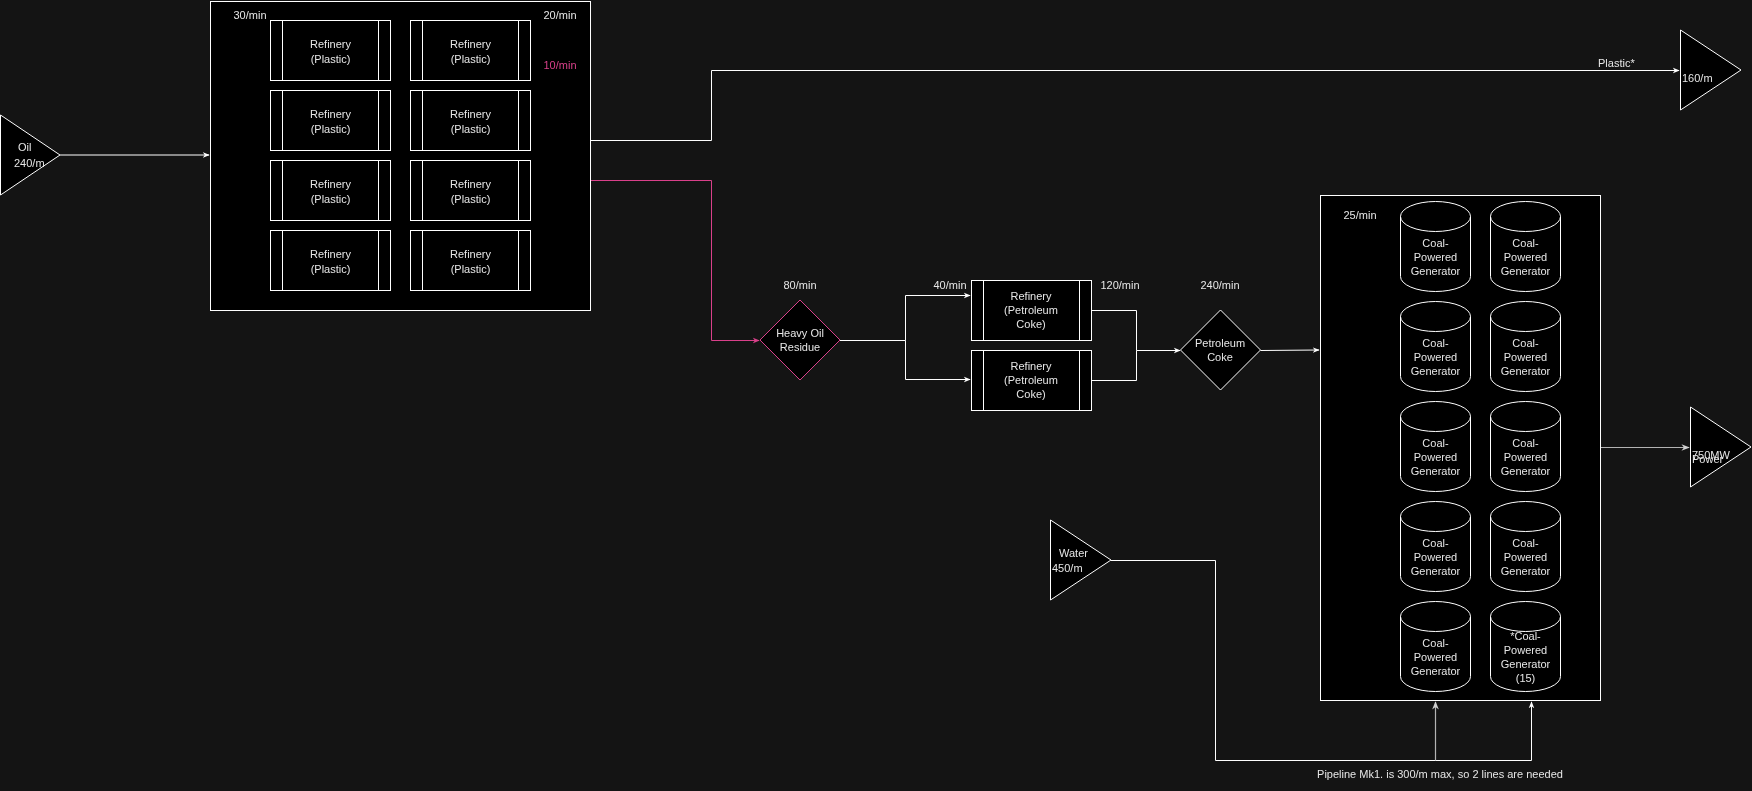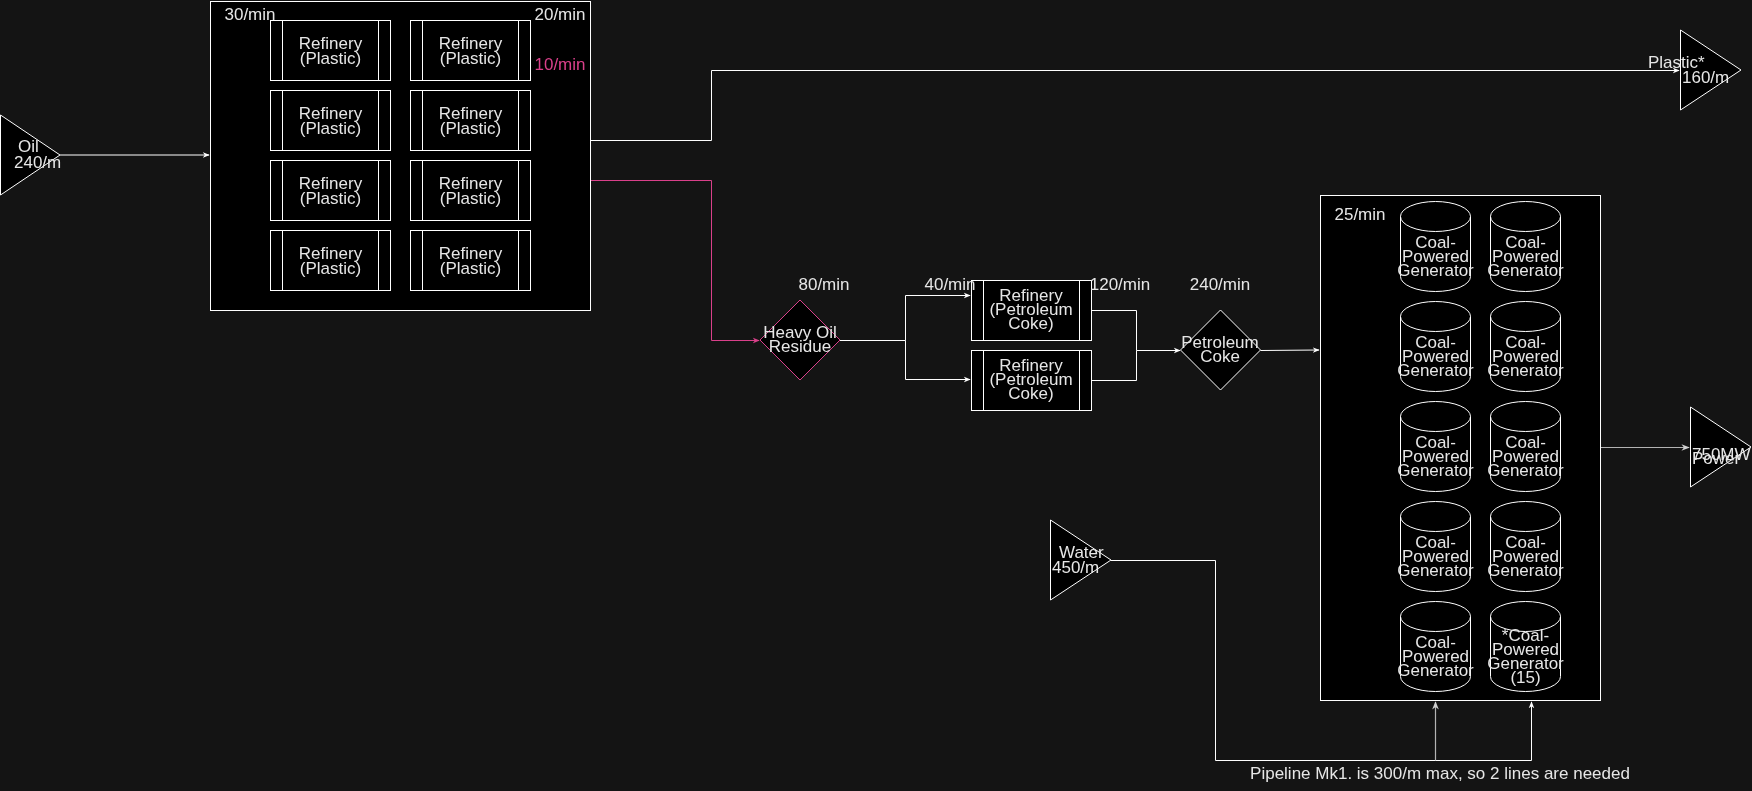--- a/index.html
+++ b/index.html
@@ -4,21 +4,21 @@
 <style>
   html, body { margin: 0; padding: 0; }
   body {
     width: 1752px; height: 791px; overflow: hidden;
     background: #141414;
     font-family: "Liberation Sans", sans-serif;
     position: relative;
   }
   #canvas { position: absolute; left: 0; top: 0; }
   .lbl {
-    position: absolute; color: #e6e6e6; font-size: 17px; line-height: 14px;
+    position: absolute; color: #e6e6e6; font-size: 11px; line-height: 14px;
     font-family: "Liberation Sans", sans-serif; white-space: nowrap;
   }
   .center { text-align: center; transform: translate(-50%, -50%); }
   .left { transform: translate(0, -50%); }
   .pink { color: #d9408a; }
   .multi { white-space: pre-line; }
 </style>
 </head>
 <body>
 
@@ -183,24 +183,24 @@
     <div class="lbl center" style="left: 330.5px; top: 183.5px;">Refinery</div>
     <div class="lbl center" style="left: 330.5px; top: 198.5px;">(Plastic)</div>
     <div class="lbl center" style="left: 470.5px; top: 183.5px;">Refinery</div>
     <div class="lbl center" style="left: 470.5px; top: 198.5px;">(Plastic)</div>
     <div class="lbl center" style="left: 330.5px; top: 253.5px;">Refinery</div>
     <div class="lbl center" style="left: 330.5px; top: 268.5px;">(Plastic)</div>
     <div class="lbl center" style="left: 470.5px; top: 253.5px;">Refinery</div>
     <div class="lbl center" style="left: 470.5px; top: 268.5px;">(Plastic)</div>
   </div>
 
-<div class="lbl left" style="left:1648px;top:63px;">Plastic*</div>
+<div class="lbl left" style="left:1598px;top:63px;">Plastic*</div>
 <div class="lbl left" style="left:1682px;top:78px;">160/m</div>
 
-<div class="lbl center" style="left:824px;top:285px;">80/min</div>
+<div class="lbl center" style="left:800px;top:285px;">80/min</div>
 <div class="lbl center" style="left:800px;top:333px;">Heavy Oil</div>
 <div class="lbl center" style="left:800px;top:347px;">Residue</div>
 
 <div class="lbl center" style="left:950px;top:285px;">40/min</div>
 <div class="lbl center" style="left:1120px;top:285px;">120/min</div>
 
 <div class="lbl center" style="left:1031px;top:296px;">Refinery</div>
 <div class="lbl center" style="left:1031px;top:310px;">(Petroleum</div>
 <div class="lbl center" style="left:1031px;top:324px;">Coke)</div>
 <div class="lbl center" style="left:1031px;top:366px;">Refinery</div>

